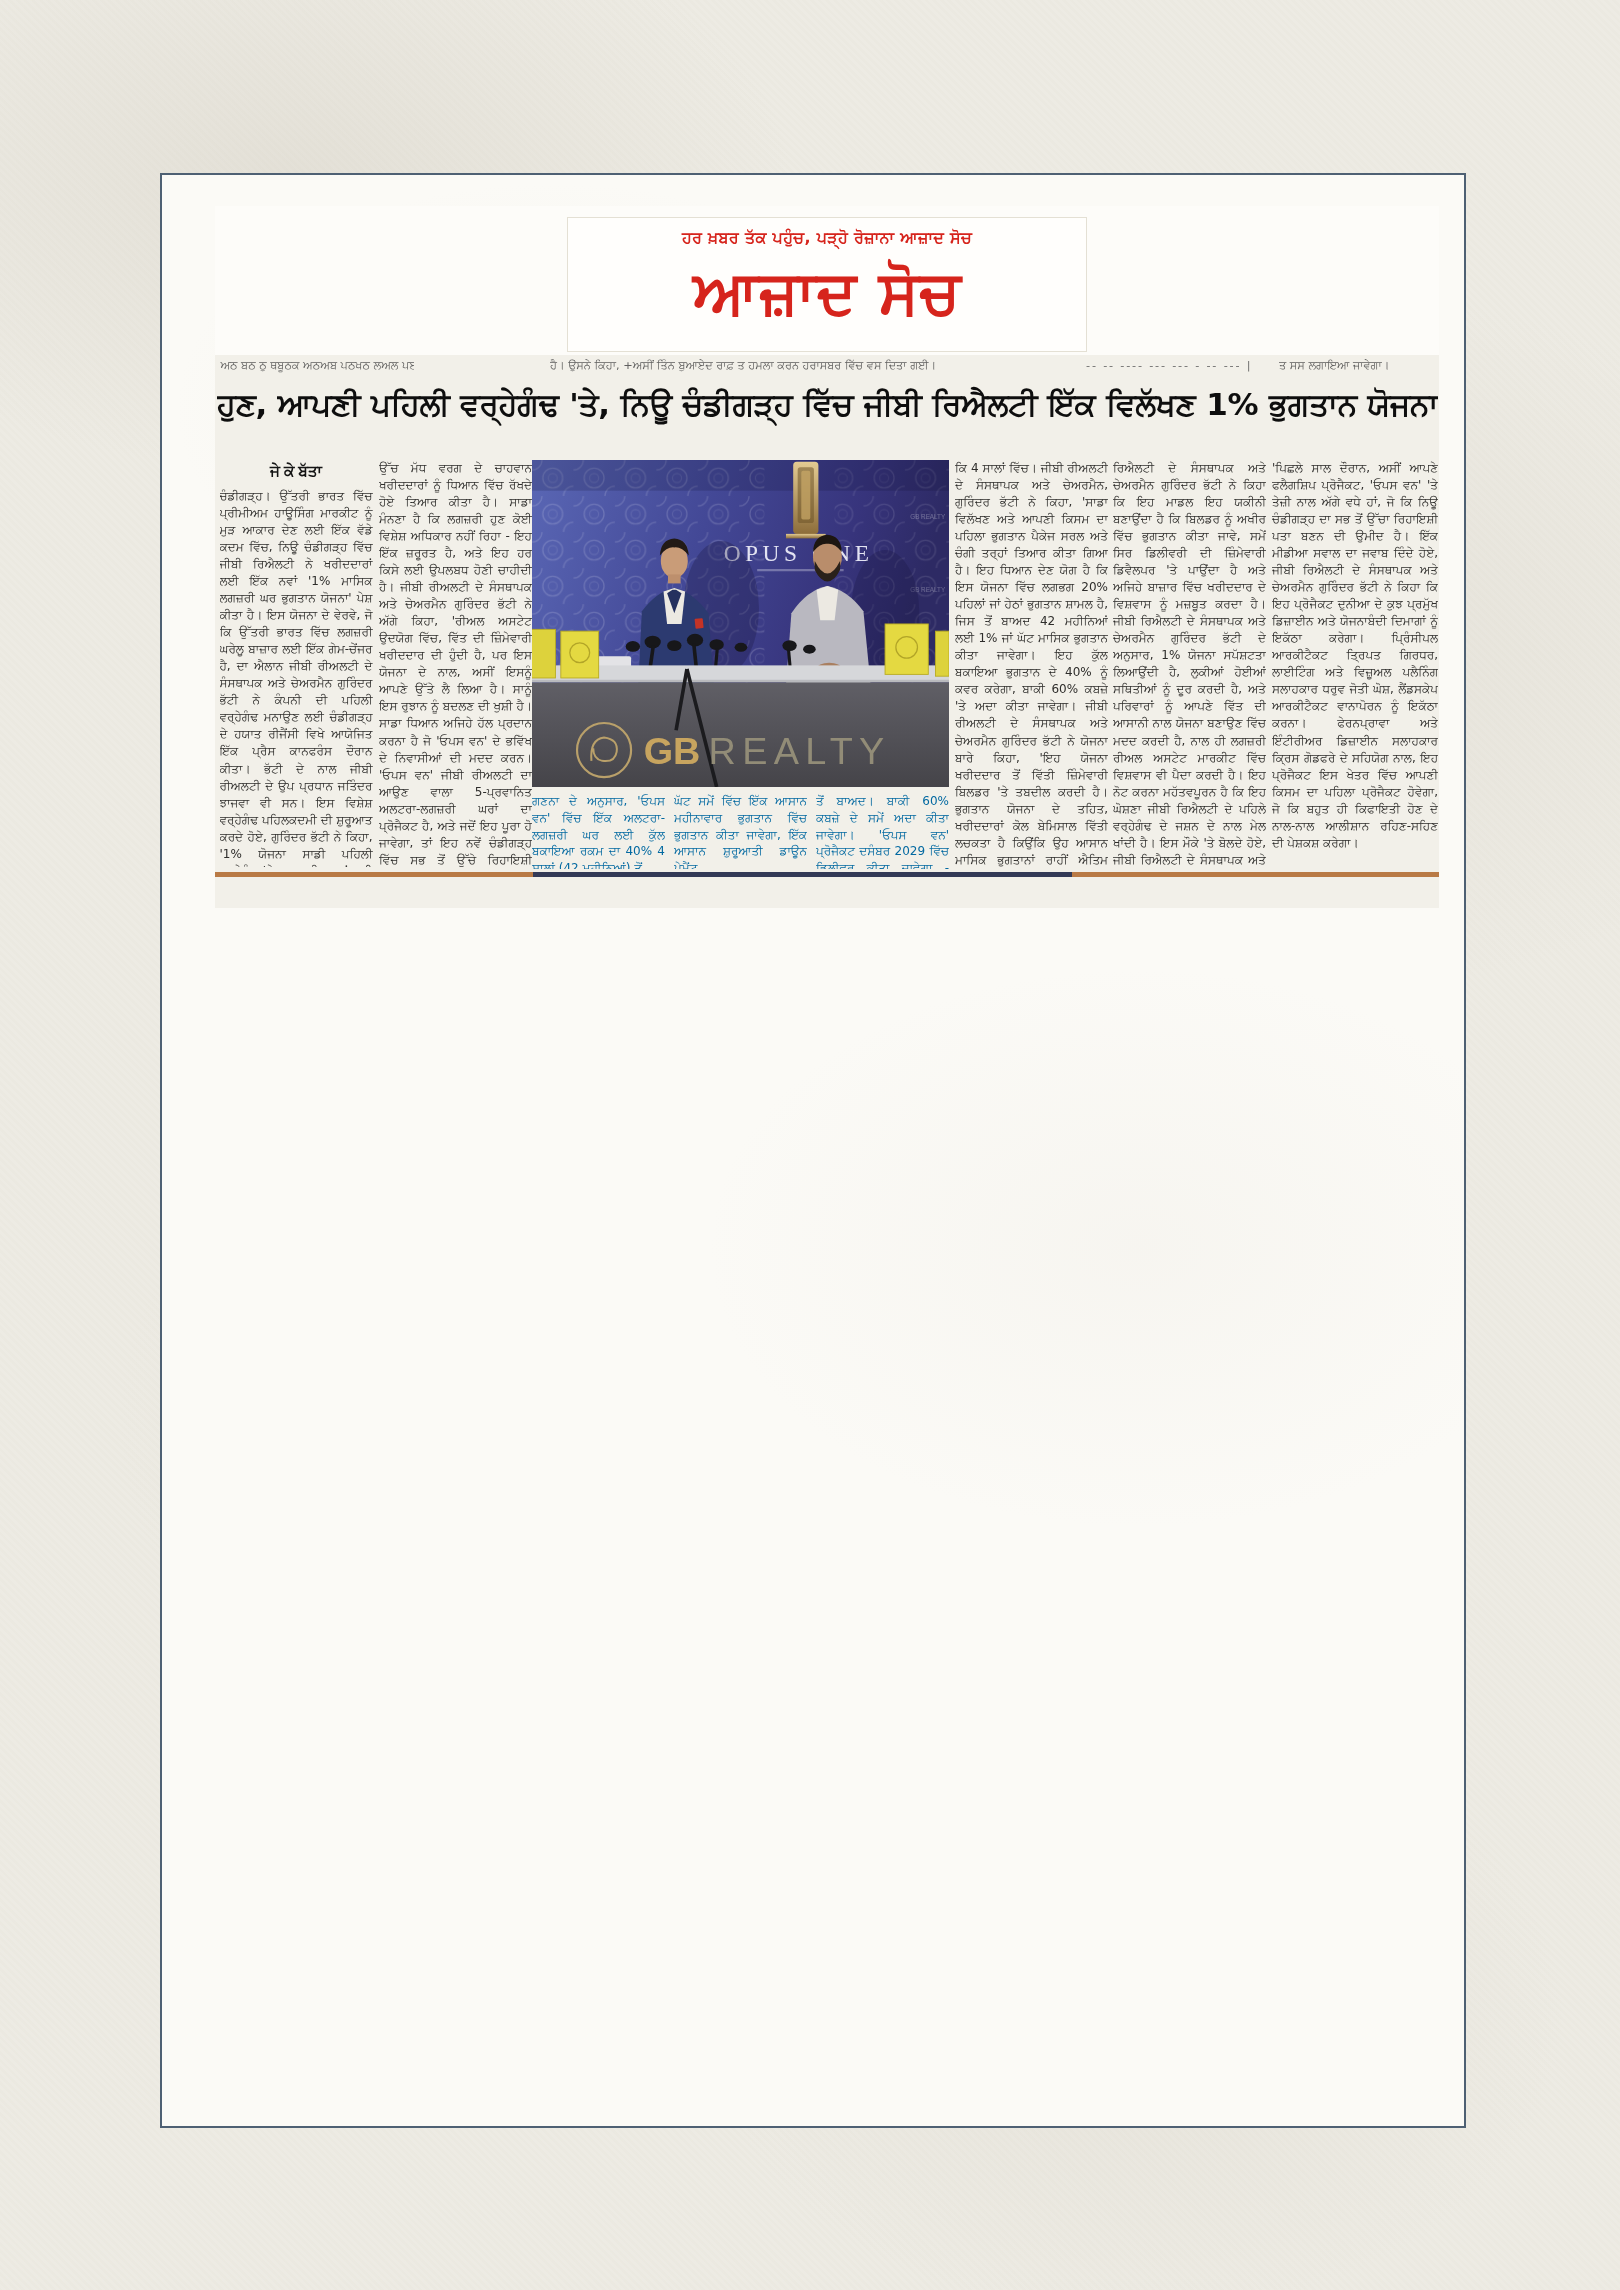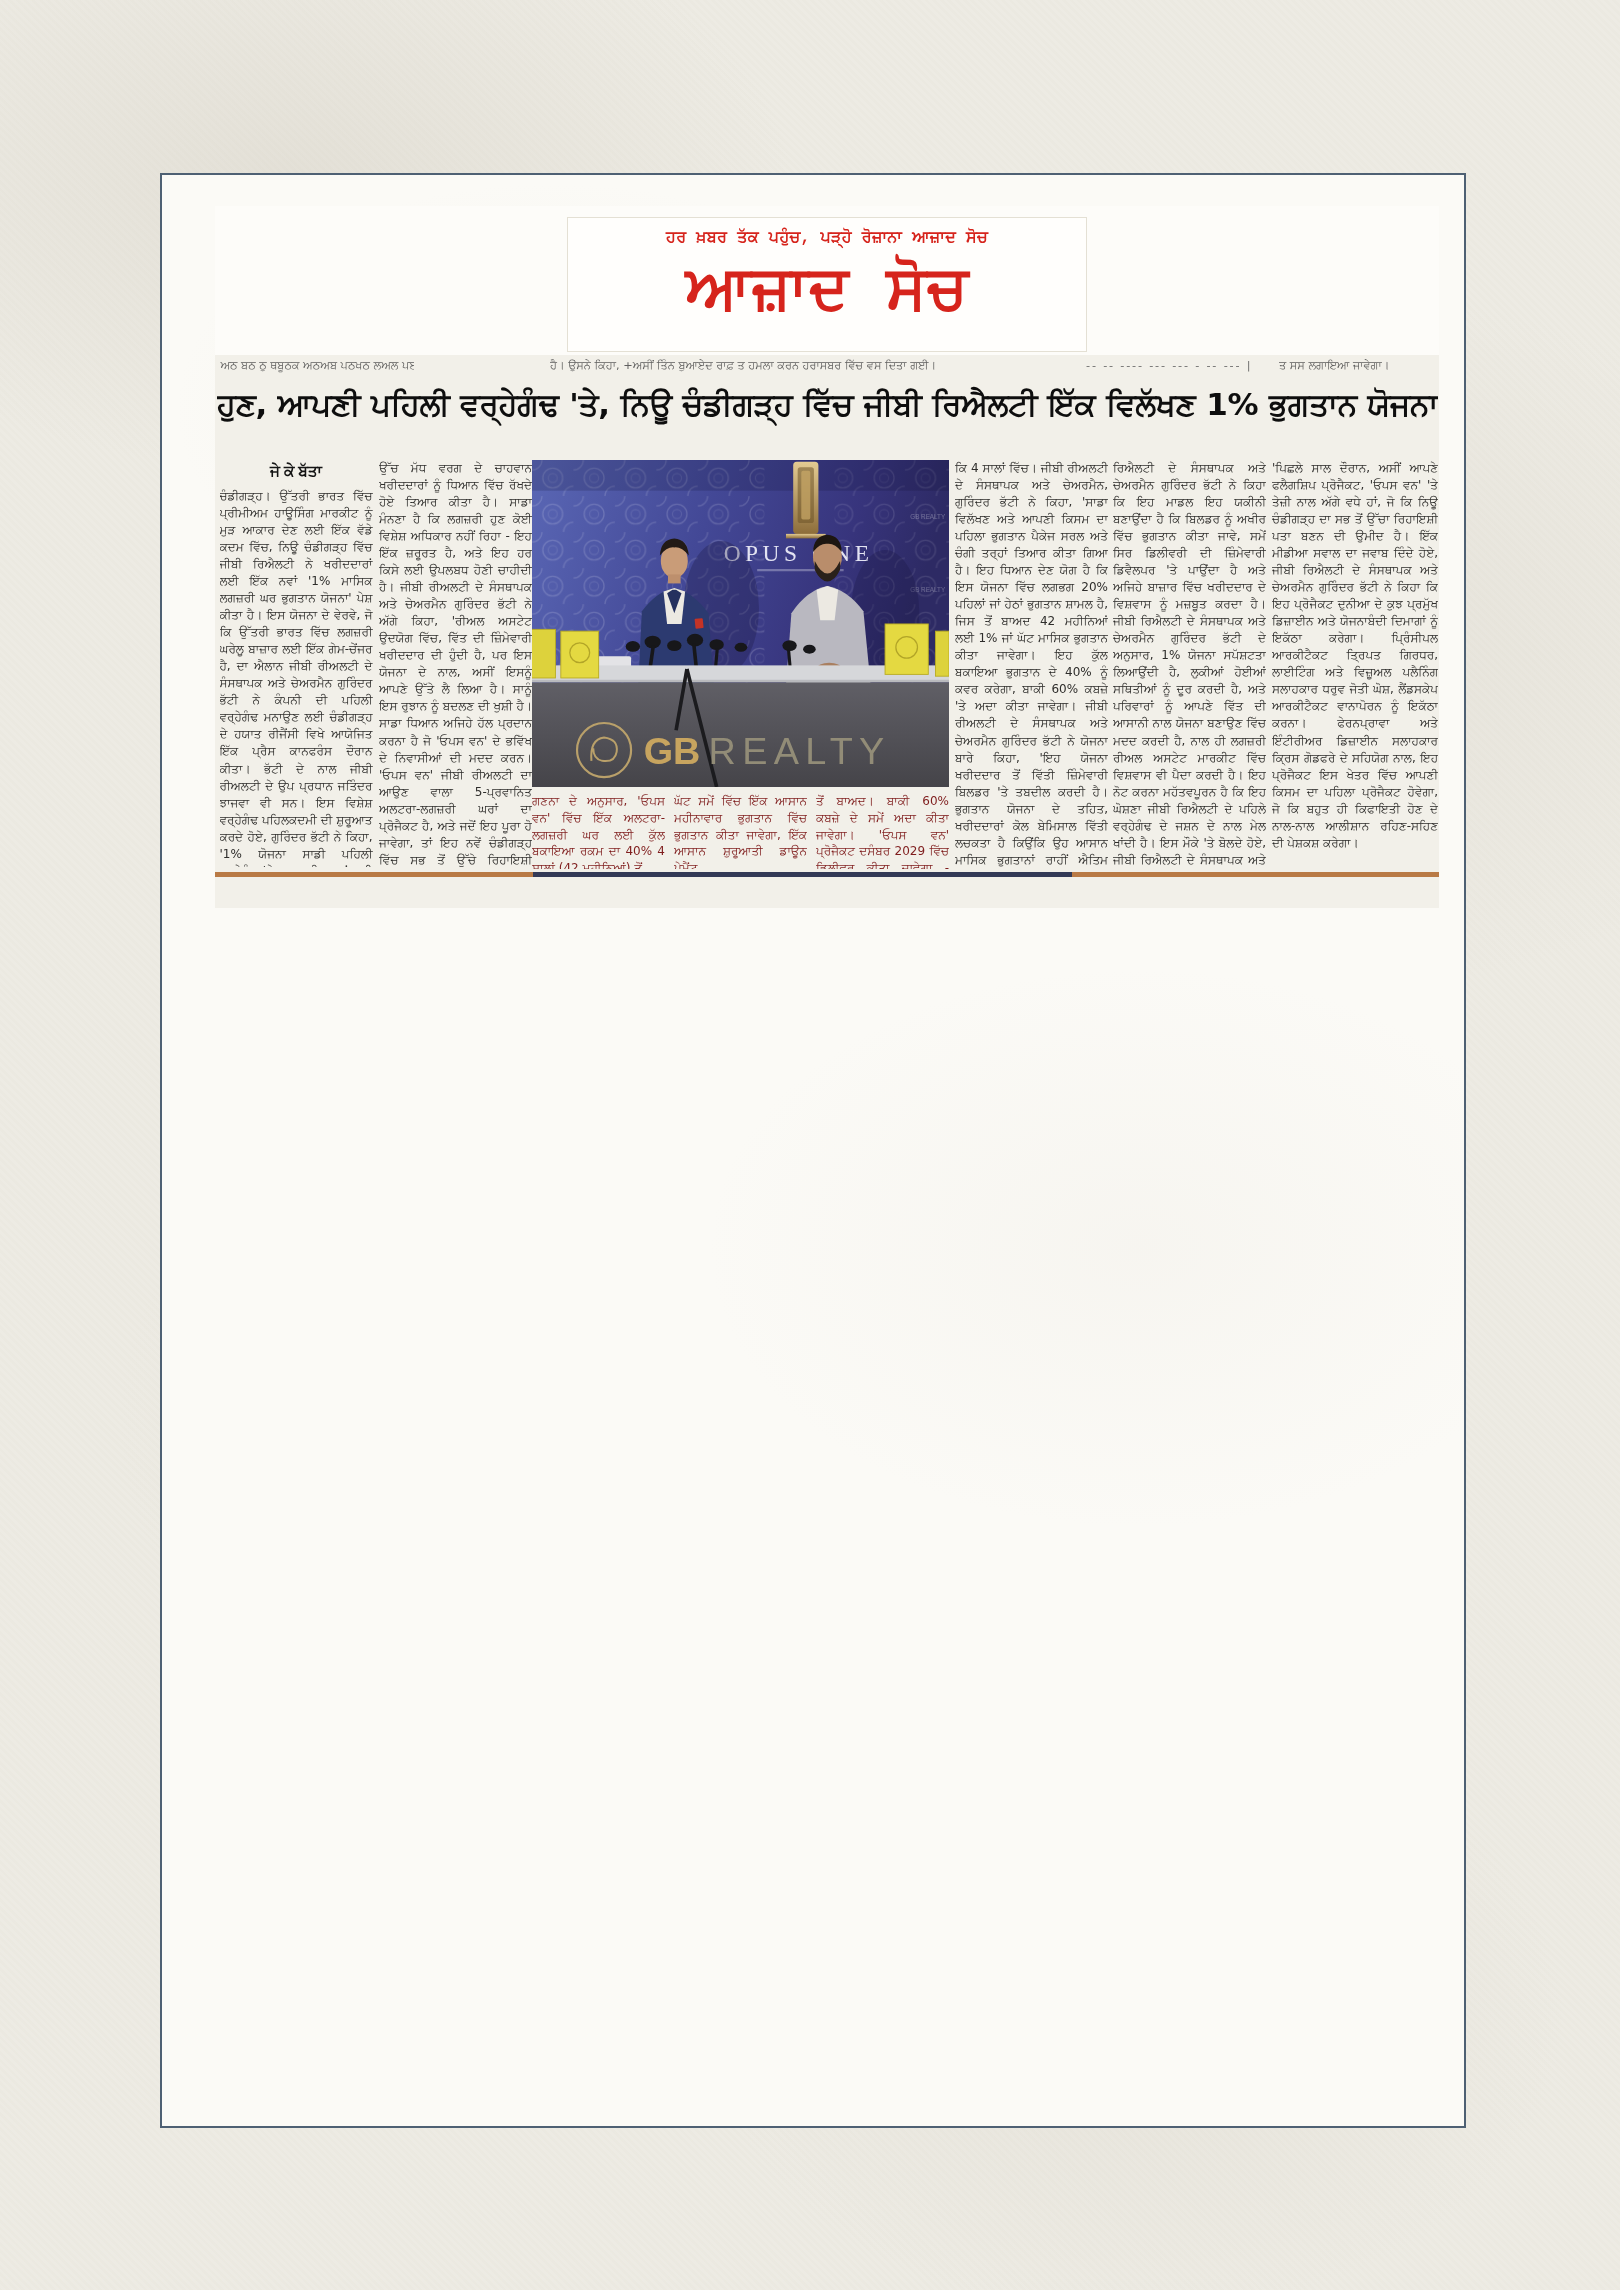--- a/index.html
+++ b/index.html
@@ -25,21 +25,20 @@
   .clipping{
     position:absolute;left:53px;top:31px;width:1224px;height:702px;
     background:#f2f0e9;
   }
   
   .masthead-band{position:absolute;left:0;top:0;width:100%;height:149px;background:#fdfcf9;}
   .masthead-box{
     position:absolute;left:50%;top:10.8px;transform:translateX(-50%);
     width:518px;height:133px;background:#fffefc;border:0.9px solid #e4e0d4;
     text-align:center;
-    font-family:Liberation Mono, monospace;
   }
   .tagline{margin-top:10px;font-size:16px;font-weight:700;color:#d6241c;letter-spacing:0.3px;}
   .mast-title{
     margin-top:1.8px;font-size:60px;line-height:86px;font-weight:800;color:#d6241c;
     letter-spacing:0.9px;
   }
   
   .frag{position:absolute;top:153px;height:21.6px;font-size:11.3px;color:#4c4c4c;
     filter:blur(0.4px);opacity:.88;white-space:nowrap;overflow:hidden;}
   .frag-left{left:5.4px;width:194px;}
@@ -66,21 +65,21 @@
   .c2{left:164px;width:153px;}
   .c4{left:740px;width:153px;}
   .c5{left:898px;width:153px;}
   .c6{left:1057px;width:166px;}
   .byline{font-size:15.3px;font-weight:800;text-align:center;color:#141414;margin:0 0 6.3px 0;font-family:Liberation Serif, serif;}
   
   .photo{position:absolute;left:317px;top:254px;width:417px;height:327px;overflow:hidden;background:#3b3a7e;}
   .photo svg{display:block;}
   
   .captions{position:absolute;left:317px;top:587px;width:417px;height:76px;display:flex;gap:9px;}
-  .cap{flex:1;overflow:hidden;font-size:12px;line-height:1.4;color:#7f1d1d;text-align:justify;}
+  .cap{flex:1;overflow:hidden;font-size:12px;line-height:1.4;color:#0369a1;text-align:justify;}
   
   .bottom-rule{
     position:absolute;left:0;top:666px;width:1224px;height:4.5px;
     background:linear-gradient(90deg,#b97a45 0 26%,#333a56 26% 70%,#b97a45 70% 100%);
   }
 </style>
 </head>
 <body>
 
 <div class="frame">

